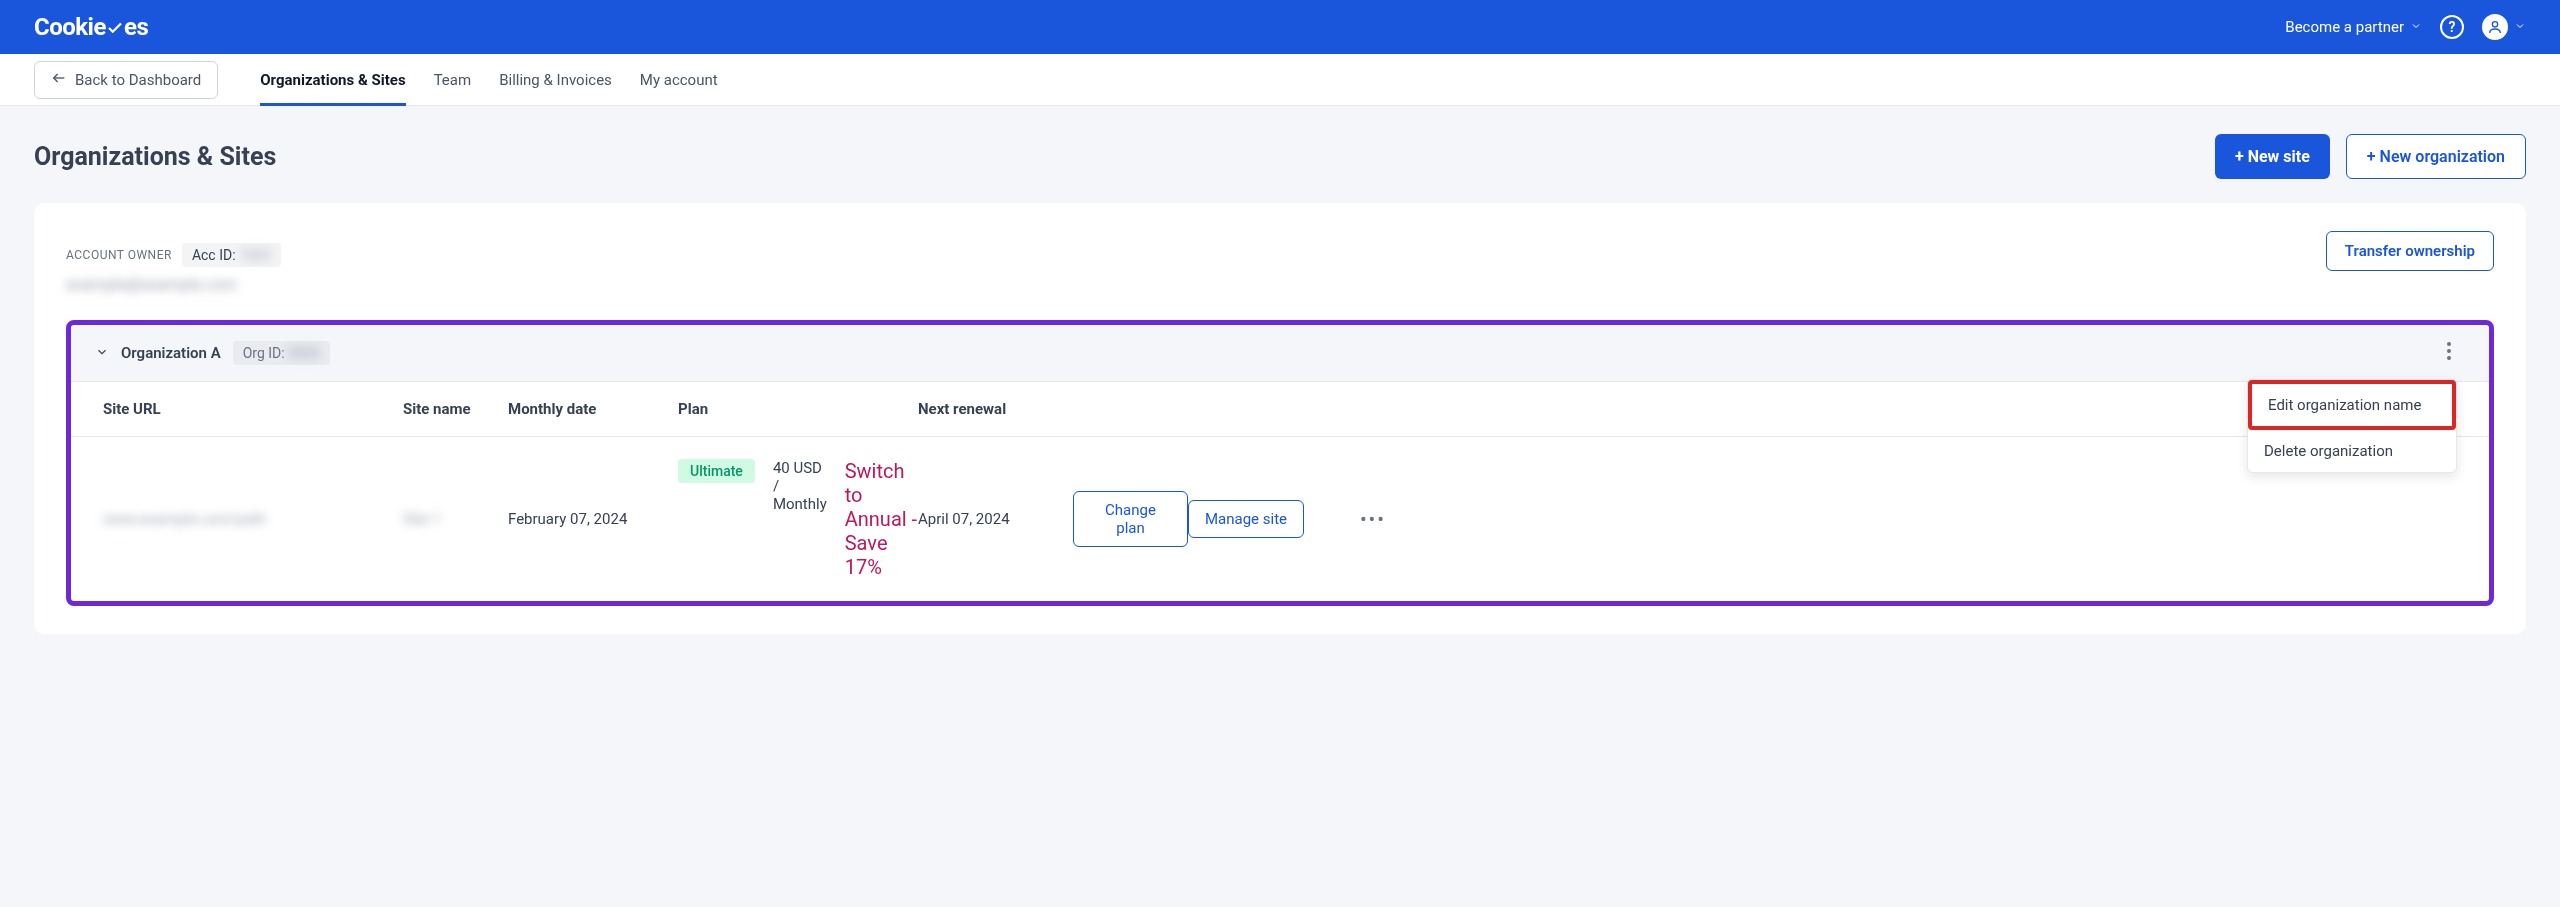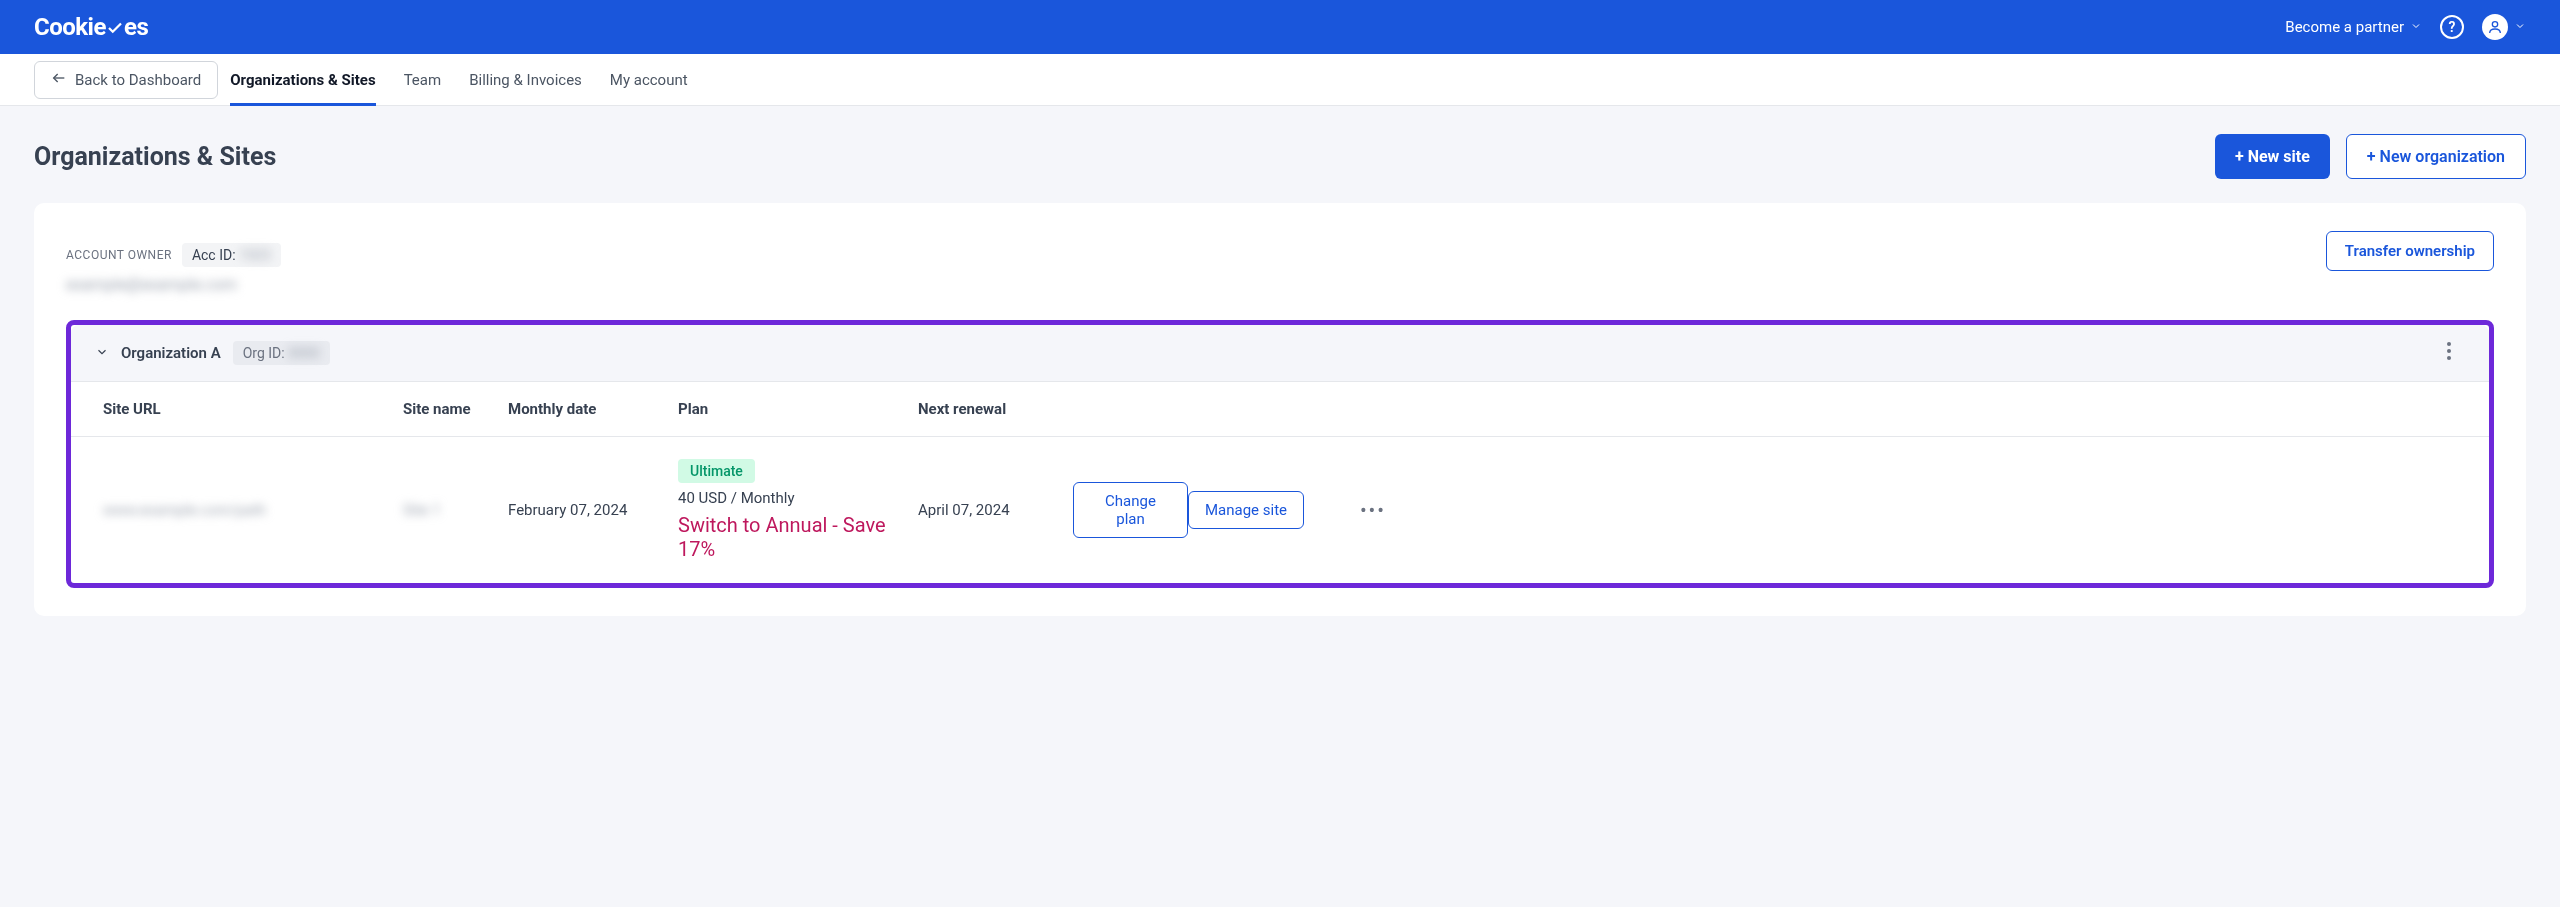--- a/index.html
+++ b/index.html
@@ -68,20 +68,21 @@
       display: flex;
       align-items: center;
       justify-content: center;
     }
     .nav-bar {
       background: #fff;
       border-bottom: 1px solid #e5e7eb;
       display: flex;
       align-items: center;
       padding: 0 34px;
+      gap: 30px;
       height: 52px;
     }
     .back-btn {
       display: flex;
       align-items: center;
       gap: 8px;
       padding: 8px 16px;
       border: 1px solid #d1d5db;
       border-radius: 6px;
       color: #4b5563;
@@ -253,22 +254,22 @@
     .table-row {
       display: grid;
       grid-template-columns: 300px 105px 170px 240px 155px 115px 160px 50px;
       padding: 22px 32px;
       align-items: center;
       font-size: 15px;
       color: #374151;
     }
     .plan-cell {
       display: flex;
-      flex-direction: column;
-      gap: 6px;
+      flex-direction: row;
+      gap: 18px;
       align-items: flex-start;
     }
     .badge-ultimate {
       background: #d1fae5;
       color: #059669;
       padding: 4px 12px;
       border-radius: 4px;
       font-size: 14px;
       font-weight: 500;
     }
@@ -411,20 +412,24 @@
         </span>
         <div class="org-menu-btn">
           <svg width="4" height="18" viewBox="0 0 4 18" fill="#6b7280">
               <circle cx="2" cy="2" r="2"></circle>
               <circle cx="2" cy="9" r="2"></circle>
               <circle cx="2" cy="16" r="2"></circle>
             </svg>
         </div>
       </div>
 
+      <div class="dropdown-menu">
+        <div class="dropdown-item highlighted">Edit organization name</div>
+        <div class="dropdown-item">Delete organization</div>
+      </div>
 
       <div class="table-header">
         <div>Site URL</div>
         <div>Site name</div>
         <div>Monthly date</div>
         <div>Plan</div>
         <div>Next renewal</div>
         <div></div>
         <div></div>
         <div></div>

